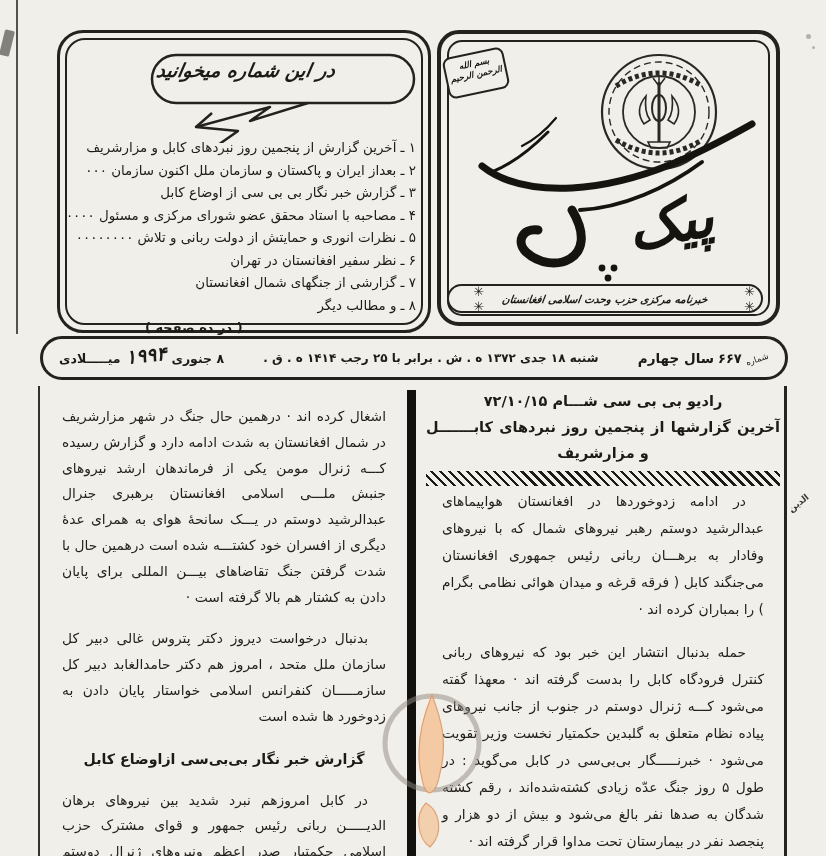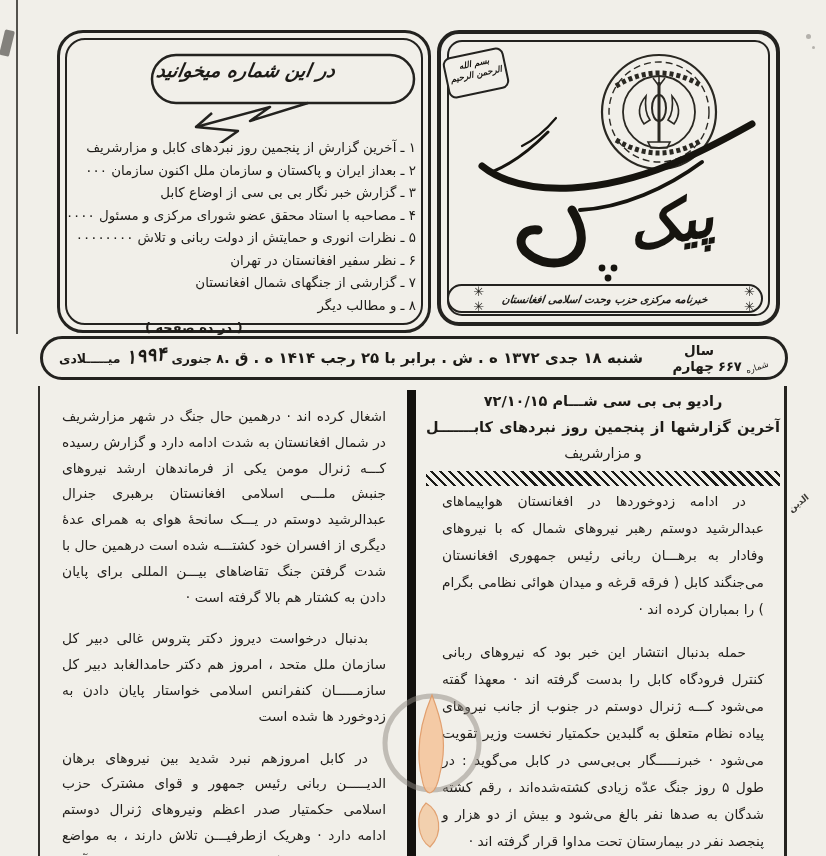--- a/index.html
+++ b/index.html
@@ -48,33 +48,33 @@
   
   .date-bar{
     left:40px;top:336px;width:748px;height:44px;border:3px solid #23221f;border-radius:22px;
     display:flex;align-items:center;justify-content:space-between;box-sizing:border-box;
     padding:0 16px;
   }
   .issue-seg{display:flex;align-items:flex-end;gap:4px;}
   .issue-label{font-size:8.5px;transform:rotate(-18deg) translateY(-2px);}
   .issue-number{font-size:13px;font-weight:bold;}
   .issue-year{font-size:13.5px;font-weight:bold;}
-  .date-solar{font-size:15px;font-weight:bold;white-space:nowrap;}
+  .date-solar{font-size:12px;font-weight:bold;white-space:nowrap;}
   .date-greg{font-size:12.5px;font-weight:bold;white-space:nowrap;display:flex;align-items:center;gap:5px;}
   .date-greg .big-year{font-size:19px;transform:rotate(-6deg) translateY(-3px);display:inline-block;font-style:italic;}
   
   .rule-left{left:38px;top:386px;width:2px;height:470px;background:#33312c;}
   .rule-right{left:784px;top:386px;width:3px;height:470px;background:#262420;}
   .col-divider{left:407px;top:390px;width:9px;height:466px;background:#13110e;}
   .col{position:absolute;top:388px;}
   .col-right{left:426px;width:354px;}
   .col-left{left:46px;width:356px;}
   .kicker{text-align:center;font-weight:bold;font-size:14.5px;line-height:26px;white-space:nowrap;}
   .headline{font-weight:bold;font-size:14.5px;line-height:26px;text-align:justify;text-align-last:justify;}
-  .headline-2{text-align:center;font-weight:normal;font-size:14.5px;line-height:26px;}
+  .headline-2{text-align:center;font-weight:bold;font-size:14.5px;line-height:26px;}
   .hatch{
     height:15px;margin-top:5px;
     background:repeating-linear-gradient(45deg,#1b1a17 0 2.4px,transparent 2.4px 6.4px);
   }
   .col p{
     margin:16px;font-size:13.8px;text-align:justify;color:#221f1b;
   }
   .col-right p{line-height:27px;}
   .col-left p{line-height:25.8px;}
   .col p.indent{text-indent:18px;}
@@ -186,20 +186,21 @@
     <div class="hatch"></div>
     <p class="indent">در ادامه زدوخوردها در افغانستان هواپیماهای عبدالرشید دوستم رهبر نیروهای شمال که با نیروهای وفادار به برهـــان ربانی رئیس جمهوری افغانستان می‌جنگند کابل ( فرقه قرغه و میدان هوائی نظامی بگرام ) را بمباران کرده اند ·</p>
     <p class="indent">حمله بدنبال انتشار این خبر بود که نیروهای ربانی کنترل فرودگاه کابل را بدست گرفته اند · معهذا گفته می‌شود کـــه ژنرال دوستم در جنوب از جانب نیروهای پیاده نظام متعلق به گلبدین حکمتیار نخست وزیر تقویت می‌شود · خبرنـــــگار بی‌بی‌سی در کابل می‌گوید : در طول ۵ روز جنگ عدّه زیادی کشته‌شده‌اند ، رقم کشته شدگان به صدها نفر بالغ می‌شود و بیش از دو هزار و پنجصد نفر در بیمارستان تحت مداوا قرار گرفته اند ·</p>
     <p class="indent">این خبر اکنون تائید شده استکه ژنرال مومن یکی از معاونین ژنرال دوستم در اثر سقوط هلیکوپتر به قتل رسیده است ، این حادثه در خارج شهر حیرتان در مرز با ازبکستان اتفاق افتاده</p>
   </div>
   <div class="abs margin-note">الدین</div>
 
   <div class="col col-left">
     <p>اشغال کرده اند · درهمین حال جنگ در شهر مزارشریف در شمال افغانستان به شدت ادامه دارد و گزارش رسیده کـــه ژنرال مومن یکی از فرماندهان ارشد نیروهای جنبش ملـــی اسلامی افغانستان برهبری جنرال عبدالرشید دوستم در یـــک سانحهٔ هوای به همرای عدهٔ دیگری از افسران خود کشتـــه شده است درهمین حال با شدت گرفتن جنگ تقاضاهای بیـــن المللی برای پایان دادن به کشتار هم بالا گرفته است ·</p>
     <p class="indent">بدنبال درخواست دیروز دکتر پتروس غالی دبیر کل سازمان ملل متحد ، امروز هم دکتر حامدالغابد دبیر کل سازمـــــان کنفرانس اسلامی خواستار پایان دادن به زدوخورد ها شده است</p>
+    <div class="subhead">گزارش خبر نگار بی‌بی‌سی ازاوضاع کابل</div>
     <p class="indent">در کابل امروزهم نبرد شدید بین نیروهای برهان الدیـــــن ربانی رئیس جمهور و قوای مشترک حزب اسلامی حکمتیار صدر اعظم ونیروهای ژنرال دوستم ادامه دارد · وهریک ازطرفیـــن تلاش دارند ، به مواضع طرف مقابل رخنه کنند ، هر چند در مجموع نیروهای آقای برهان الدین ربانی تاکنون در نبرد های کابل دست بالا را داشتند ؛ من از فرود گاه کابل که صبـــــح امروز تحت‌کنترل نیروهای دولت در آمد ، دیدن کردم · در این محل آخرین مواضع نیروهای جنبش به تصرف قوای دولت درآمده</p>
   </div>
 
   <svg class="abs stain-svg" viewBox="0 0 132 175">
     <circle cx="64" cy="60" r="47" fill="none" stroke="#8f8a82" stroke-width="5" opacity="0.5"></circle>
     <path d="M64 12 C73 36 80 58 72 90 C68 112 58 118 54 96 C47 68 53 38 64 12 Z" fill="#f5c7a0" stroke="#e09a66" stroke-width="1.2" opacity="0.92"></path>
     <path d="M58 120 C72 128 76 150 62 164 C50 156 46 132 58 120 Z" fill="#f3cda8" stroke="#e09a66" stroke-width="1.2" opacity="0.9"></path>
   </svg>
 
 </div>

